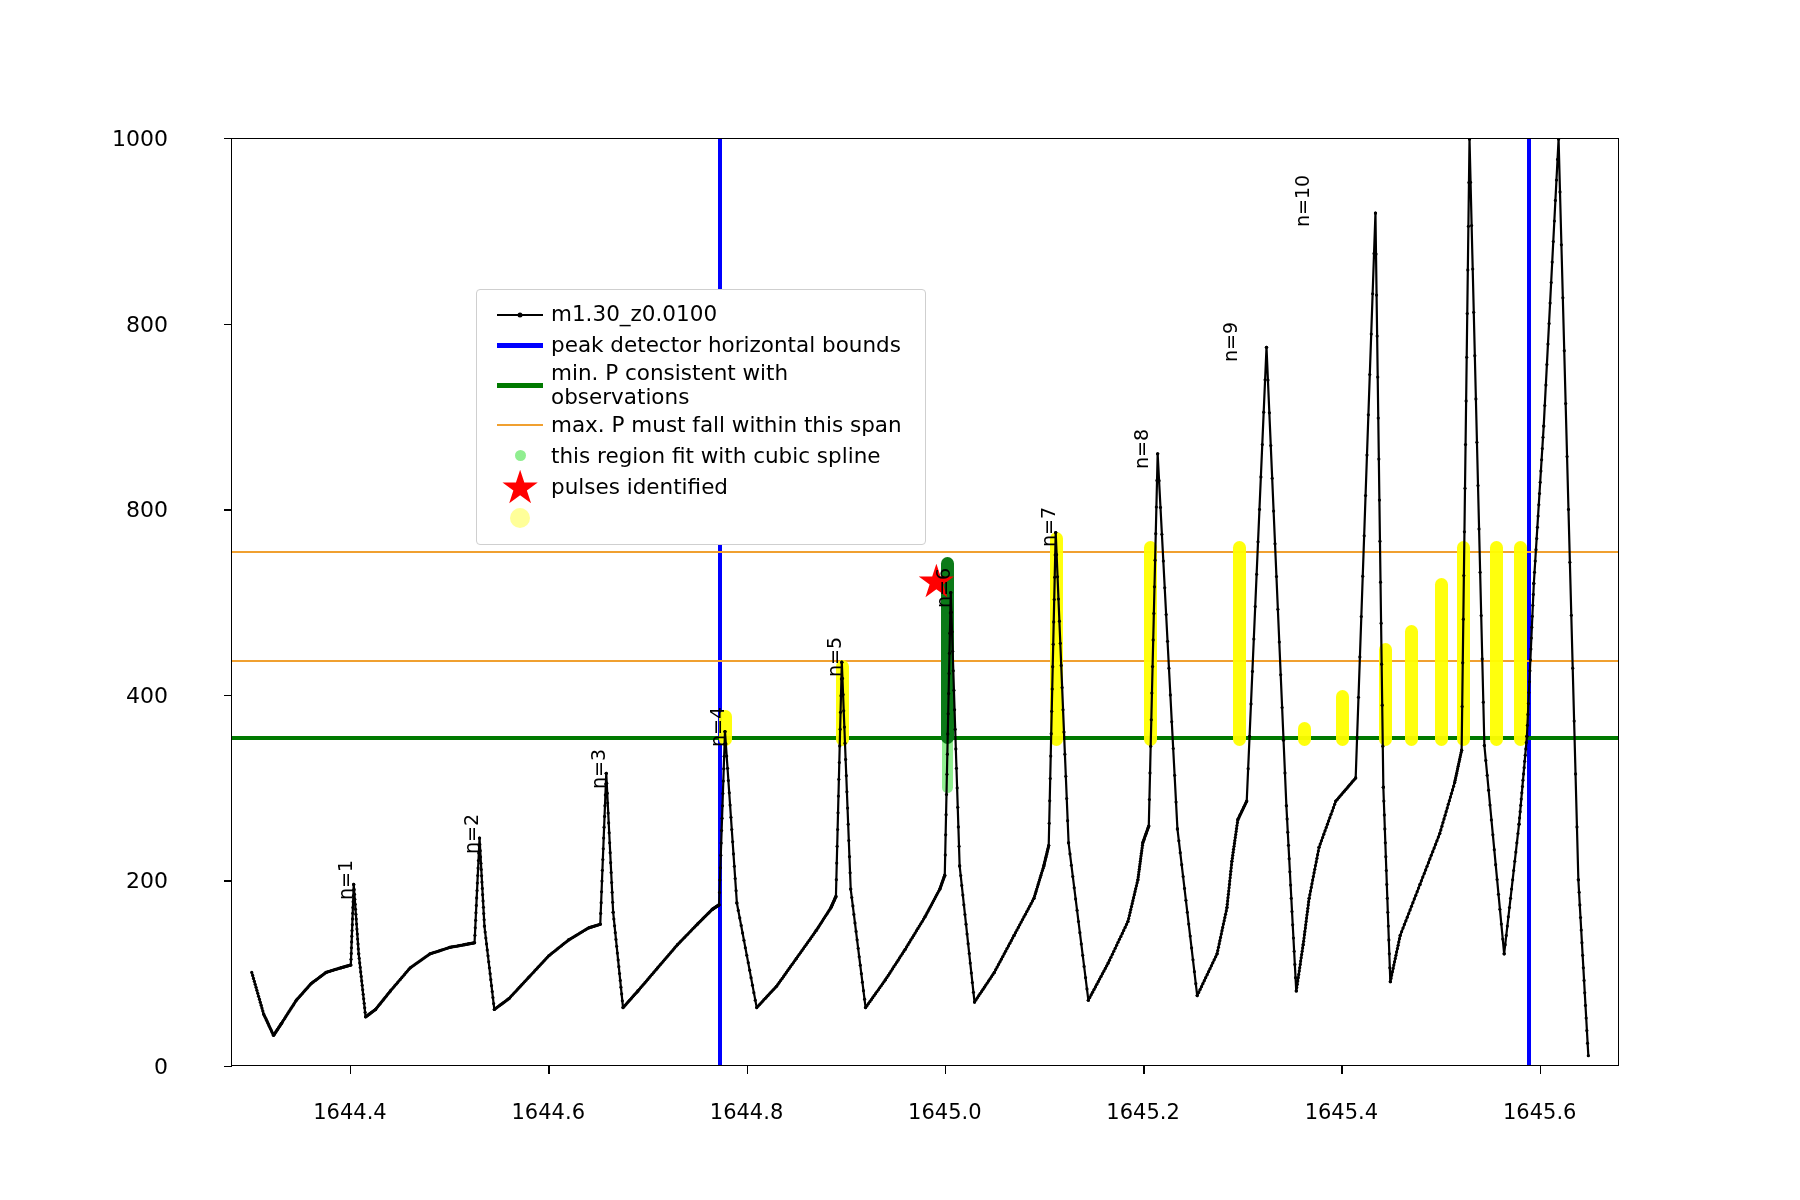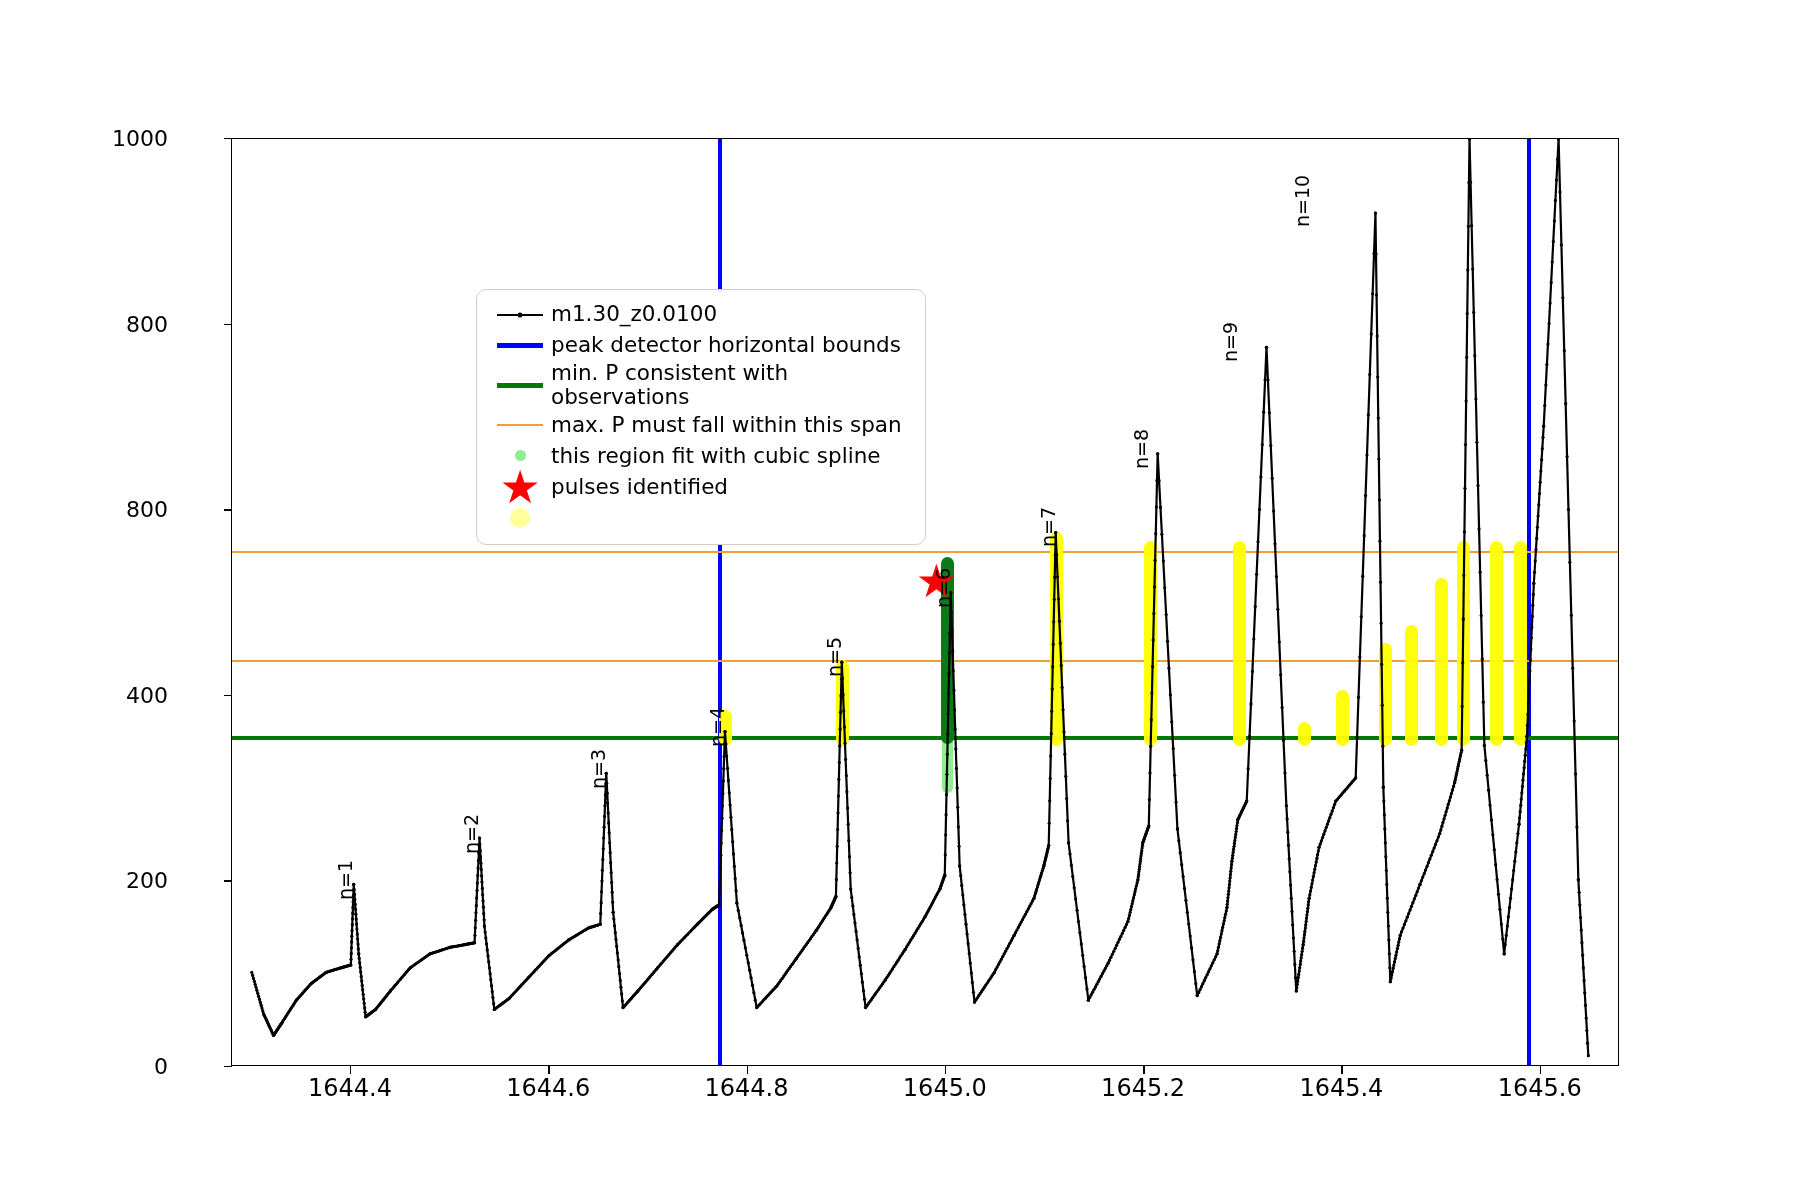--- a/index.html
+++ b/index.html
@@ -18,21 +18,21 @@
   .ytick{position:absolute;right:1632px;transform:translateY(-50%);font-size:22px;color:#000;white-space:nowrap;}
   .ytick-mark{position:absolute;left:224px;width:8px;height:1.4px;background:#000;}
 
   
   #xlabel{
     position:absolute;
     left:231px; top:1102px; width:1388px;
     text-align:center;
     font-size:46px;color:#000;
   }
-  .xtick{position:absolute;top:1074px;transform:translateX(-50%);font-size:24px;color:#000;white-space:nowrap;}
+  .xtick{position:absolute;top:1100px;transform:translateX(-50%);font-size:21px;color:#000;white-space:nowrap;}
   .xtick-mark{position:absolute;top:1066px;width:1.4px;height:8px;background:#000;}
 
   
   .hline{position:absolute;left:0;width:100%;}
   .vline{position:absolute;top:0;height:100%;}
 
   
   #curve-svg{position:absolute;left:0;top:0;width:100%;height:100%;}
 
   
@@ -44,21 +44,21 @@
     transform:rotate(-90deg);
   }
 
   
   #legend{
     position:absolute;
     left:244px; top:150px;
     width:450px;
     background:#ffffff;
     border:1px solid #cfcfcf;
-    border-radius:10px;
+    border-radius:4px;
     padding:9px 12px 11px 12px;
     box-sizing:border-box;
     font-size:0;
   }
   .legend-row{display:flex;align-items:center;min-height:31px;}
   .legend-key{width:62px;flex:0 0 62px;display:flex;align-items:center;justify-content:center;height:28px;}
   .legend-text{font-size:21.5px;color:#000;line-height:1.12;white-space:pre-line;}
   .key-line{width:46px;height:3px;background:#000;position:relative;}
   .key-line.thick{height:5px;}
   .key-line .dot{position:absolute;left:50%;top:50%;width:5px;height:5px;border-radius:50%;background:#000;transform:translate(-50%,-50%);}

